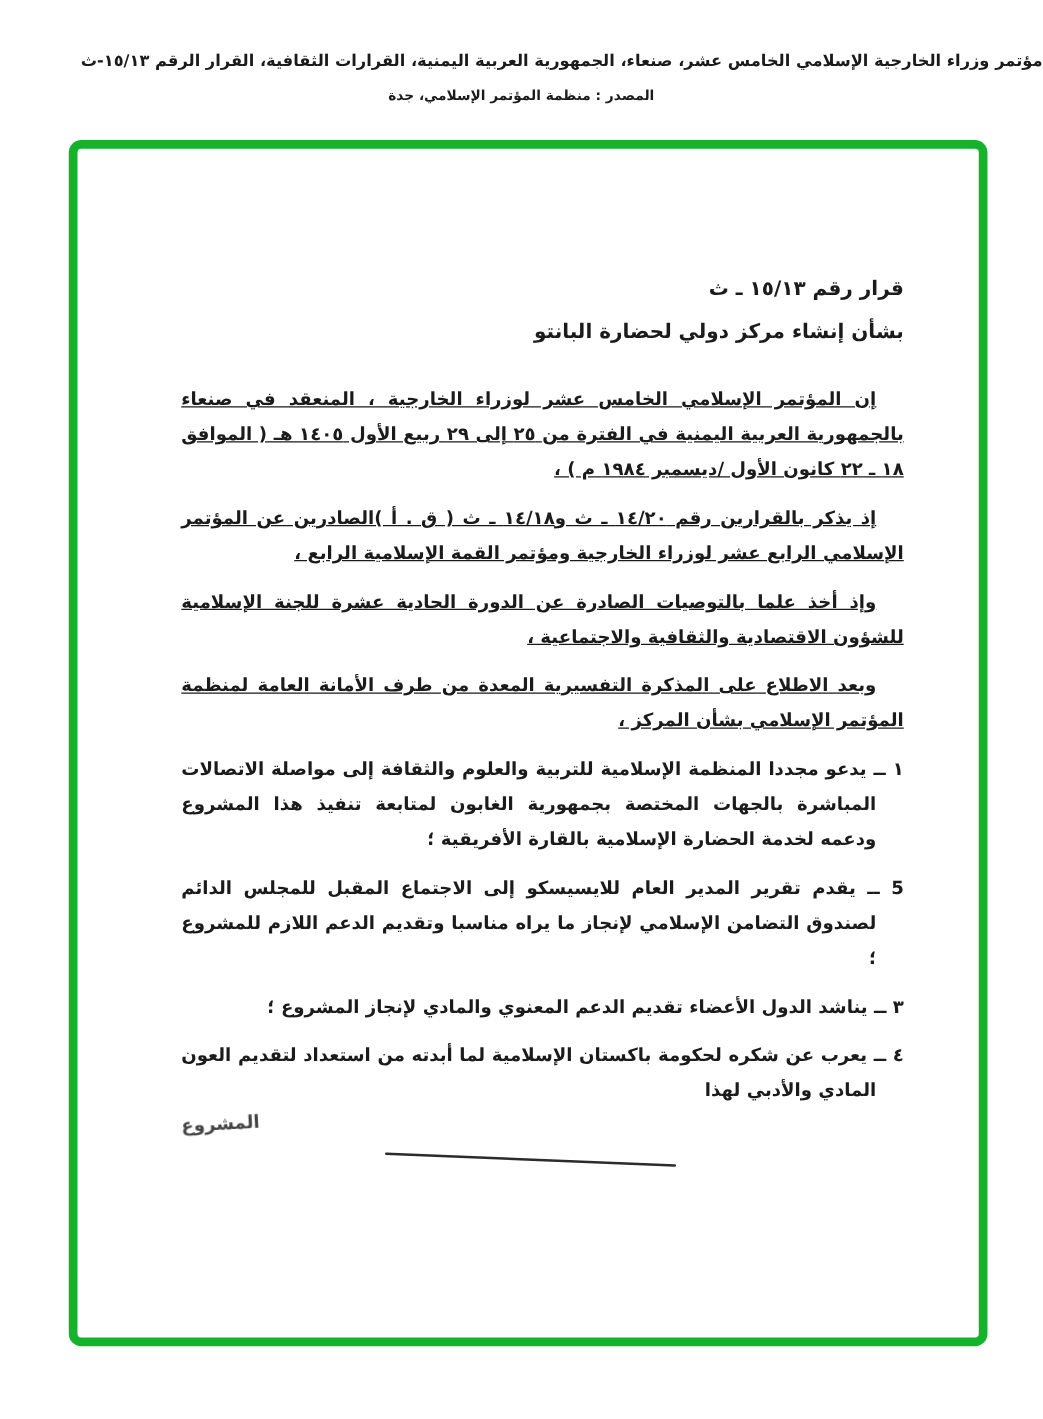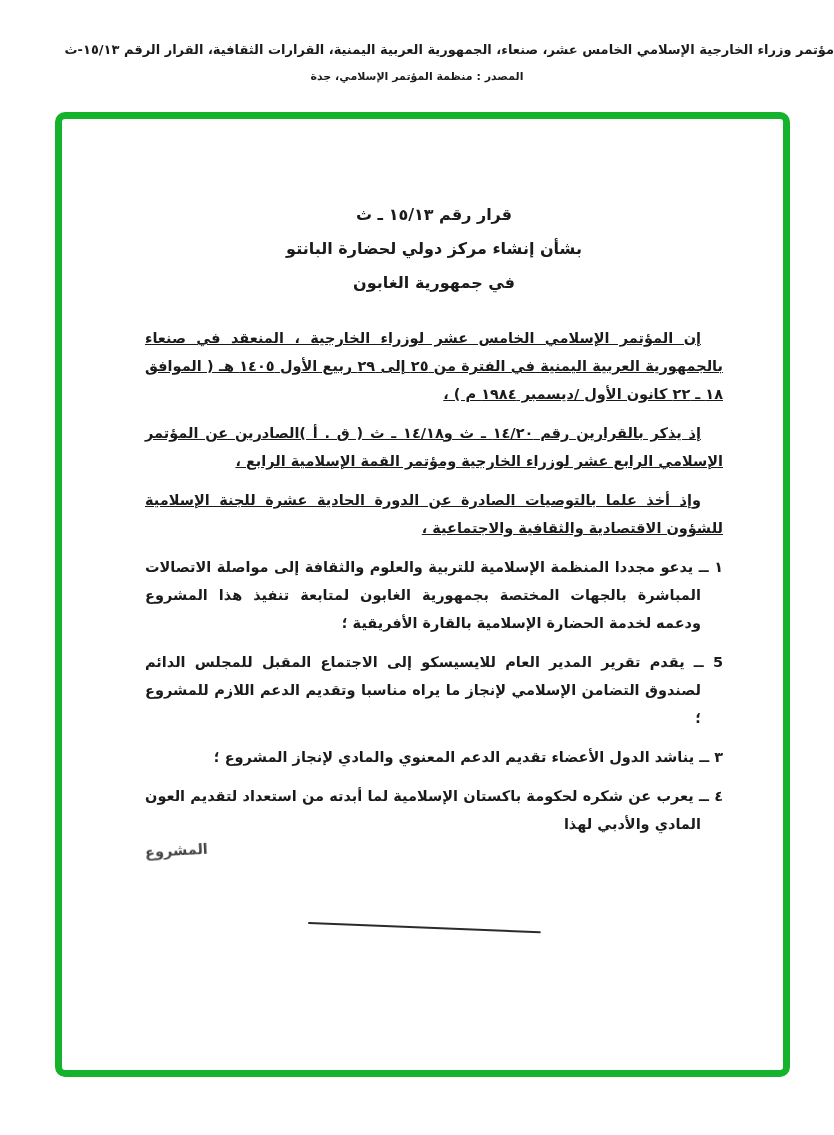--- a/index.html
+++ b/index.html
@@ -17,21 +17,21 @@
   }
   .frame{
     position:absolute;left:55px;top:112px;width:735px;height:965px;
     box-sizing:border-box;border:7px solid #15b22c;border-radius:10px;
     background:transparent;
   }
   .content{
     position:absolute;top:198px;right:111px;width:578px;
     direction:rtl;font-weight:bold;font-size:14.5px;line-height:28px;
   }
-  .title{ text-align:center;font-size:16px;line-height:34px;margin:0 0 24px 0; }
+  .title{ font-size:16px;line-height:34px;margin:16px 0 24px 0; }
   .title div{ white-space:nowrap; }
   .para{ text-align:justify;text-indent:22px;margin:0 0 11px 0;text-decoration:underline; }
   .item{ text-align:justify;padding-right:22px;text-indent:-22px;margin:0 0 11px 0; }
   .item.last{ margin-bottom:0; }
   .stray{
     text-align:left;margin:0;opacity:.82;
     transform:rotate(-3deg);transform-origin:left center;
     filter:blur(0.3px);
   }
   .rule{
@@ -46,26 +46,26 @@
 <div class="hdr1">مؤتمر وزراء الخارجية الإسلامي الخامس عشر، صنعاء، الجمهورية العربية اليمنية، القرارات الثقافية، القرار الرقم ١٥/١٣-ث</div>
 <div class="hdr2">المصدر :  منظمة المؤتمر الإسلامي، جدة</div>
 
 <div class="frame"></div>
 
 <div class="content">
 
   <div class="title">
     <div>قرار رقم ١٥/١٣ ـ ث</div>
     <div>بشأن إنشاء مركز دولي لحضارة البانتو</div>
-    <div>في جمهورية الغابون</div>
   </div>
 
   <p class="para">إن المؤتمر الإسلامي الخامس عشر لوزراء الخارجية ، المنعقد في صنعاء بالجمهورية العربية اليمنية في الفترة من ٢٥ إلى ٢٩ ربيع الأول ١٤٠٥ هـ ( الموافق ١٨ ـ ٢٢ كانون الأول /ديسمبر ١٩٨٤ م ) ،</p>
   <p class="para">إذ يذكر بالقرارين رقم ١٤/٢٠ ـ ث و١٤/١٨ ـ ث ( ق . أ )الصادرين عن المؤتمر الإسلامي الرابع عشر لوزراء الخارجية ومؤتمر القمة الإسلامية الرابع ،</p>
   <p class="para">وإذ أخذ علما بالتوصيات الصادرة عن الدورة الحادية عشرة للجنة الإسلامية للشؤون الاقتصادية والثقافية والاجتماعية ،</p>
+  <p class="para">وبعد الاطلاع على المذكرة التفسيرية المعدة من طرف الأمانة العامة لمنظمة المؤتمر الإسلامي بشأن المركز ،</p>
 
   <p class="item">١ ــ يدعو مجددا المنظمة الإسلامية للتربية والعلوم والثقافة إلى مواصلة الاتصالات المباشرة بالجهات المختصة بجمهورية الغابون لمتابعة تنفيذ هذا المشروع ودعمه لخدمة الحضارة الإسلامية بالقارة الأفريقية ؛</p>
   <p class="item">5 ــ يقدم تقرير المدير العام للايسيسكو إلى الاجتماع المقبل للمجلس الدائم لصندوق التضامن الإسلامي لإنجاز ما يراه مناسبا وتقديم الدعم اللازم للمشروع ؛</p>
   <p class="item">٣ ــ يناشد الدول الأعضاء تقديم الدعم المعنوي والمادي لإنجاز المشروع ؛</p>
   <p class="item last">٤ ــ يعرب عن شكره لحكومة باكستان الإسلامية لما أبدته من استعداد لتقديم العون المادي والأدبي لهذا</p>
   <p class="stray">المشروع</p>
 
 </div>
 
 <div class="rule"></div>

